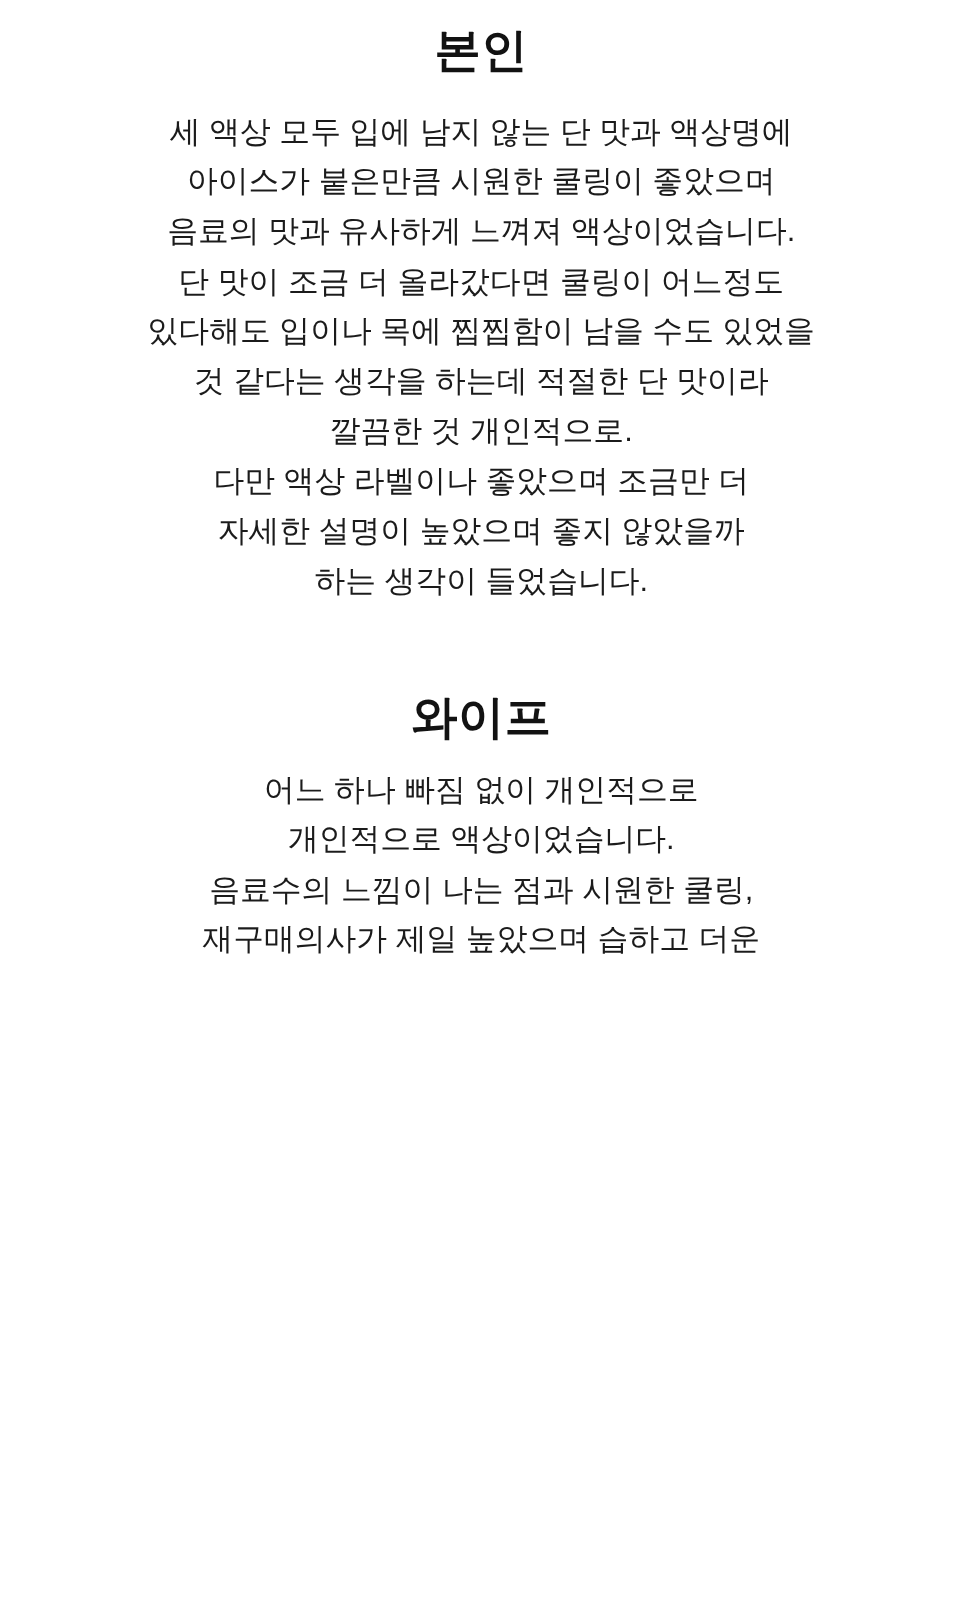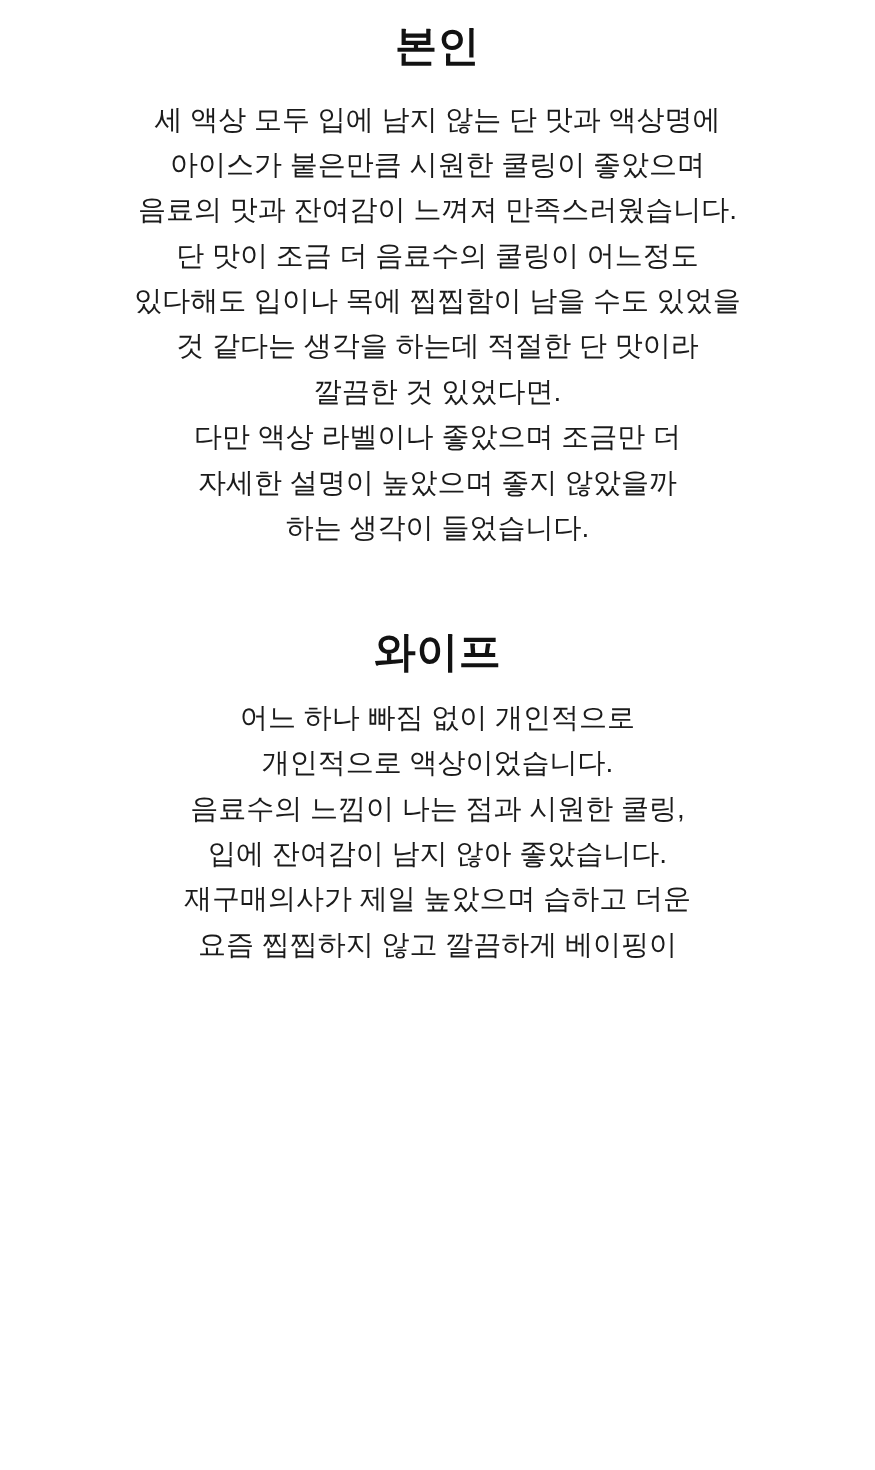--- a/index.html
+++ b/index.html
@@ -65,37 +65,35 @@
 </head>
 <body>
 
 <div class="page">
 
   <section class="section" id="section-self">
     <h1 class="section-title">본인</h1>
     <div class="section-body">
       <span class="line">세 액상 모두 입에 남지 않는 단 맛과 액상명에</span>
       <span class="line">아이스가 붙은만큼 시원한 쿨링이 좋았으며</span>
-      <span class="line">음료의 맛과 잔여감이 느껴져 만족스러웠습니다.</span>
-      <span class="line">단 맛이 조금 더 음료수의 쿨링이 어느정도</span>
+      <span class="line">음료의 맛과 유사하게 느껴져 액상이었습니다.</span>
+      <span class="line">단 맛이 조금 더 올라갔다면 쿨링이 어느정도</span>
       <span class="line">있다해도 입이나 목에 찝찝함이 남을 수도 있었을</span>
       <span class="line">것 같다는 생각을 하는데 적절한 단 맛이라</span>
-      <span class="line">깔끔한 것 있었다면.</span>
+      <span class="line">깔끔한 것 개인적으로.</span>
       <span class="line">다만 액상 라벨이나 좋았으며 조금만 더</span>
       <span class="line">자세한 설명이 높았으며 좋지 않았을까</span>
       <span class="line">하는 생각이 들었습니다.</span>
     </div>
   </section>
 
   <section class="section" id="section-wife">
     <h1 class="section-title">와이프</h1>
     <div class="section-body">
       <span class="line">어느 하나 빠짐 없이 개인적으로</span>
       <span class="line">개인적으로 액상이었습니다.</span>
       <span class="line">음료수의 느낌이 나는 점과 시원한 쿨링,</span>
-      <span class="line">입에 잔여감이 남지 않아 좋았습니다.</span>
       <span class="line">재구매의사가 제일 높았으며 습하고 더운</span>
-      <span class="line">요즘 찝찝하지 않고 깔끔하게 베이핑이</span>
     </div>
   </section>
 
   <div class="spacer-bottom"></div>
 </div>
 
 </body></html>

